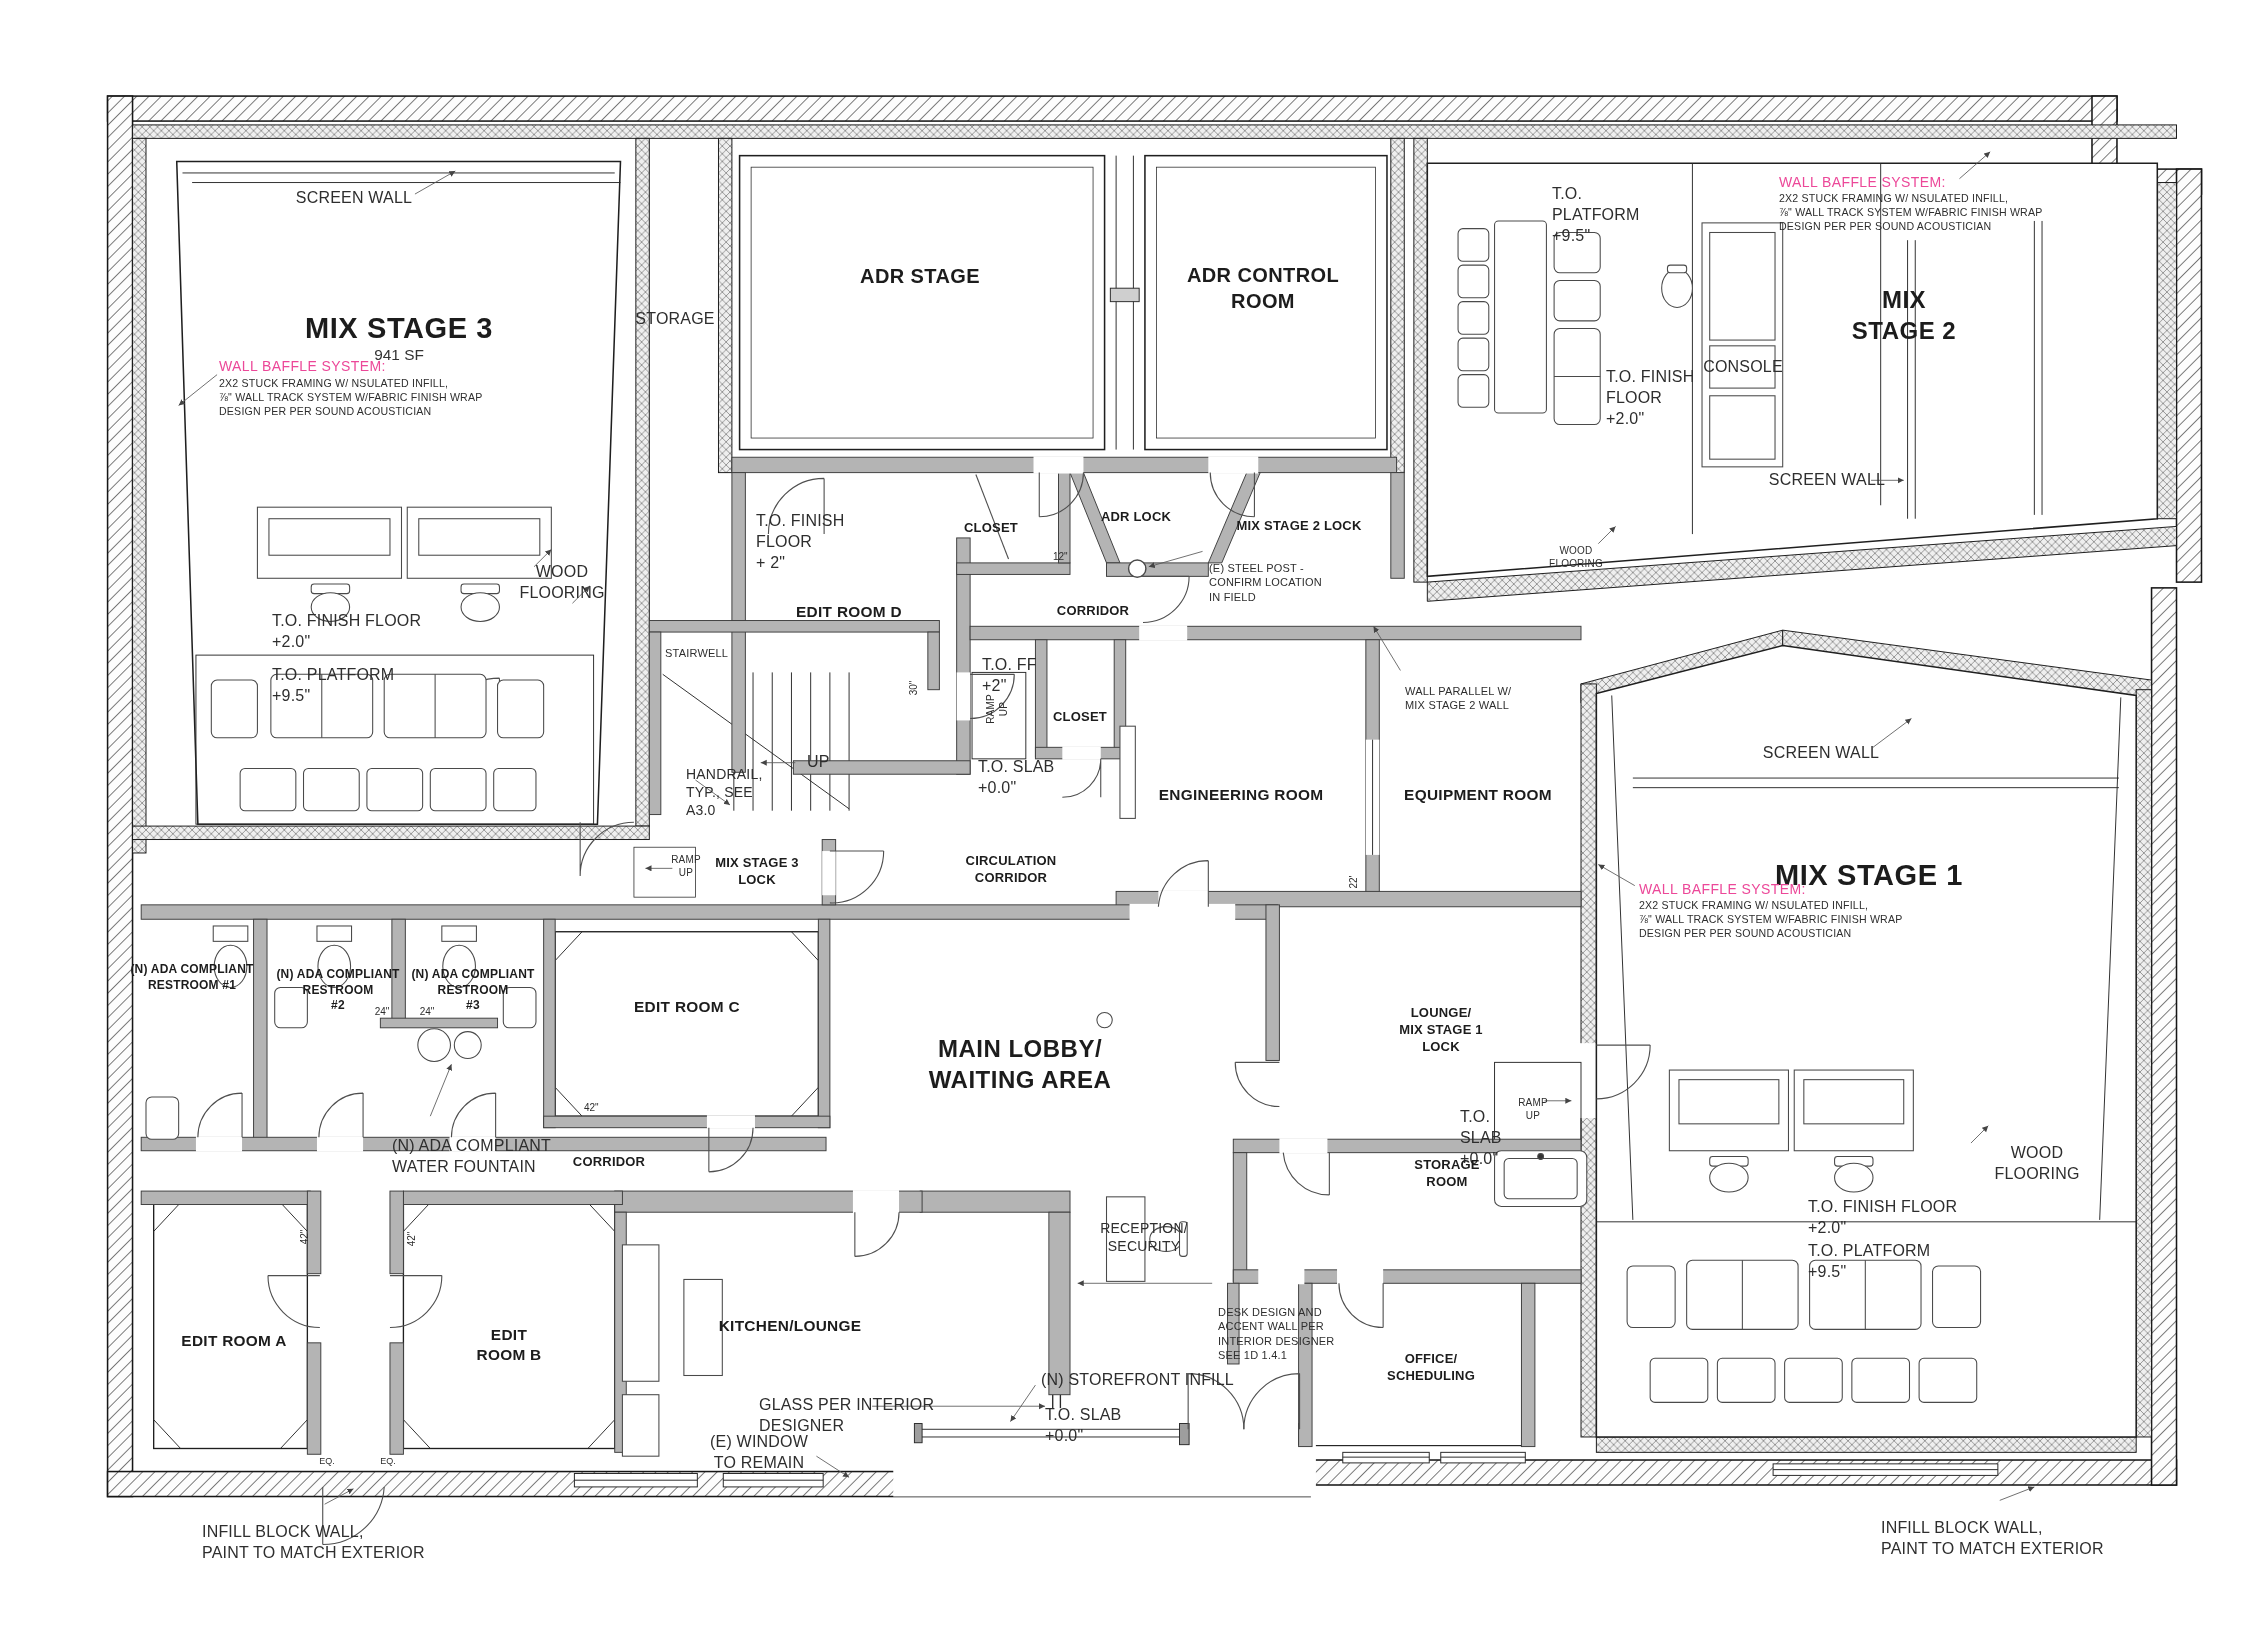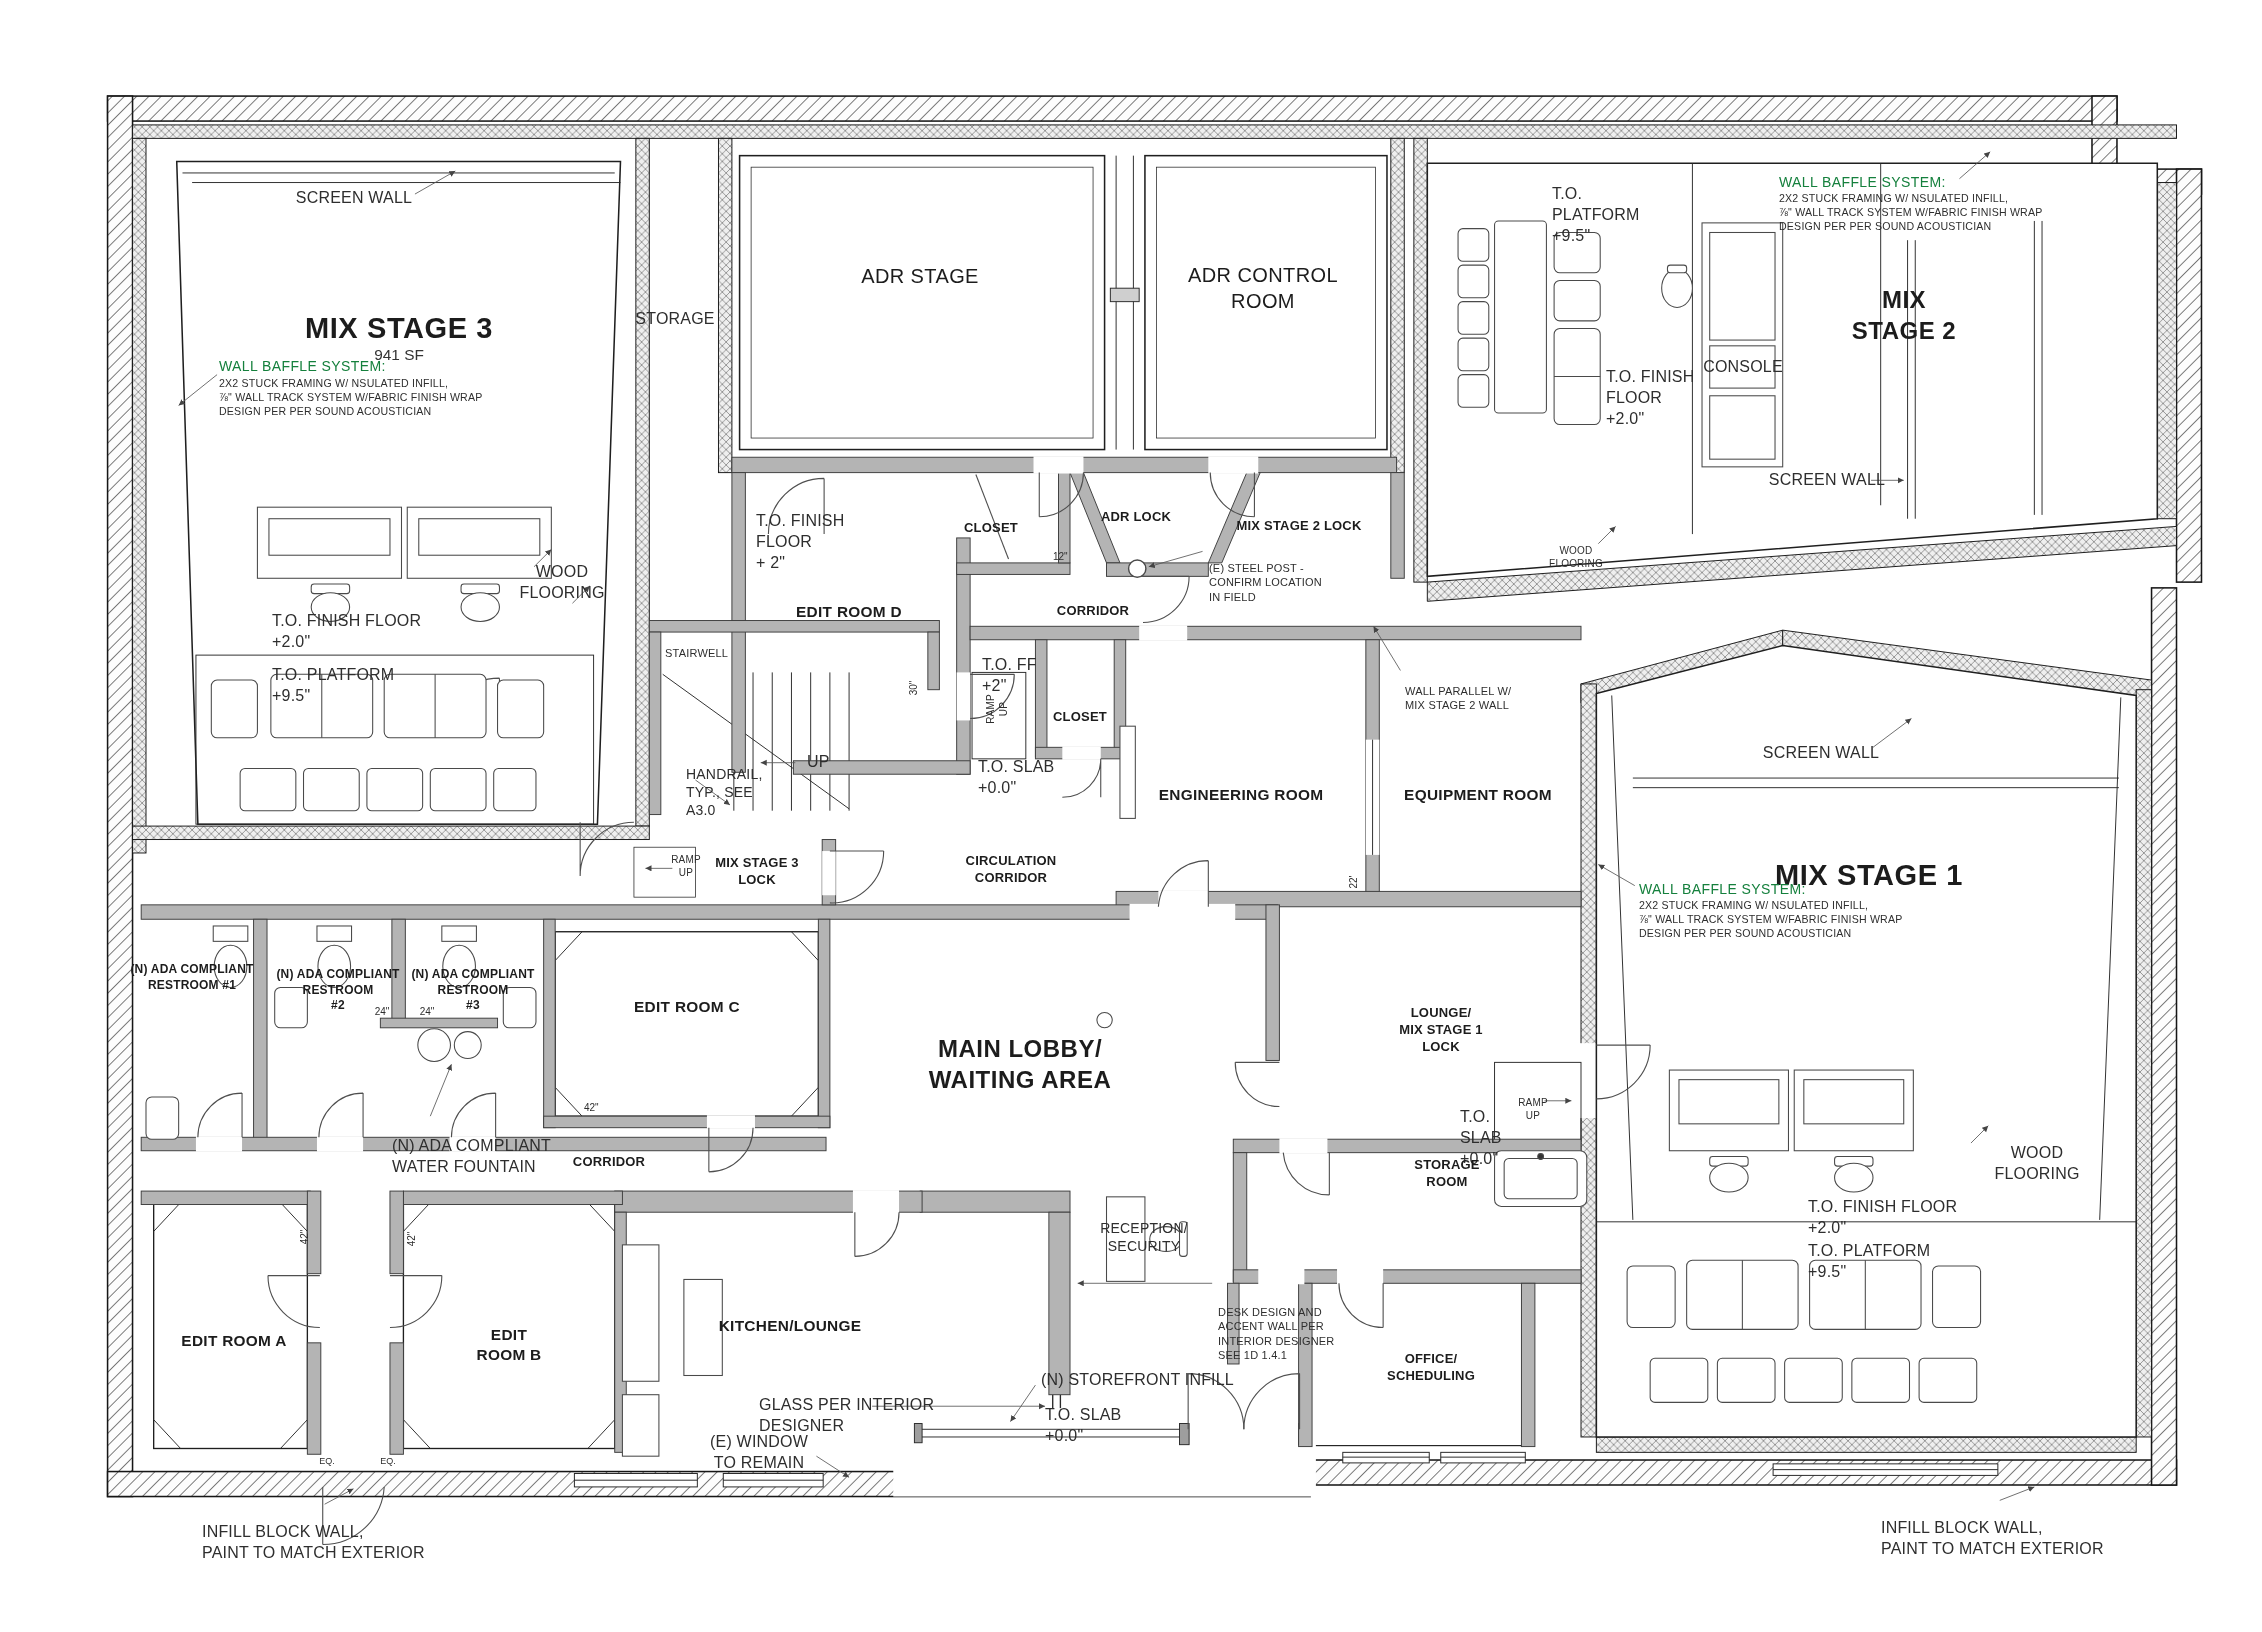--- a/index.html
+++ b/index.html
@@ -5,26 +5,26 @@
   html,body{margin:0;padding:0;background:#ffffff;}
   .plan{position:relative;width:2262px;height:1632px;background:#fff;overflow:hidden;
         font-family:"Liberation Sans", sans-serif;color:#1c1c1c;}
   .plan svg{position:absolute;left:0;top:0;}
   .lbl{position:absolute;white-space:pre-line;line-height:1.3;}
   .lc{transform:translate(-50%,-50%);text-align:center;}
   .ll{transform:translate(0,-50%);text-align:left;}
   .lr{transform:translate(-50%,-50%) rotate(-90deg);text-align:center;}
   .r30{font-size:29px;font-weight:bold;letter-spacing:0.6px;}
   .r26{font-size:24px;font-weight:bold;letter-spacing:0.5px;}
-  .r22{font-size:20px;font-weight:normal;letter-spacing:0.4px;}
+  .r22{font-size:20px;font-weight:bold;letter-spacing:0.4px;}
   .r16{font-size:15.4px;font-weight:bold;letter-spacing:0.3px;}
   .r14{font-size:13px;font-weight:bold;letter-spacing:0.2px;}
   .area{font-size:15.4px;color:#333;}
   .note{font-size:16px;color:#2e2e2e;letter-spacing:0.2px;}
-  .noteHead{font-size:14px;color:#15803d;letter-spacing:0.4px;}
+  .noteHead{font-size:14px;color:#ec4899;letter-spacing:0.4px;}
   .dim{font-size:10px;color:#2e2e2e;}
 </style>
 </head>
 <body>
 
 <div class="plan">
 
 <svg width="2262" height="1632" viewBox="0 0 2355 1699">
   <defs>
     <pattern id="hatch" width="9" height="9" patternUnits="userSpaceOnUse" patternTransform="rotate(45)">

